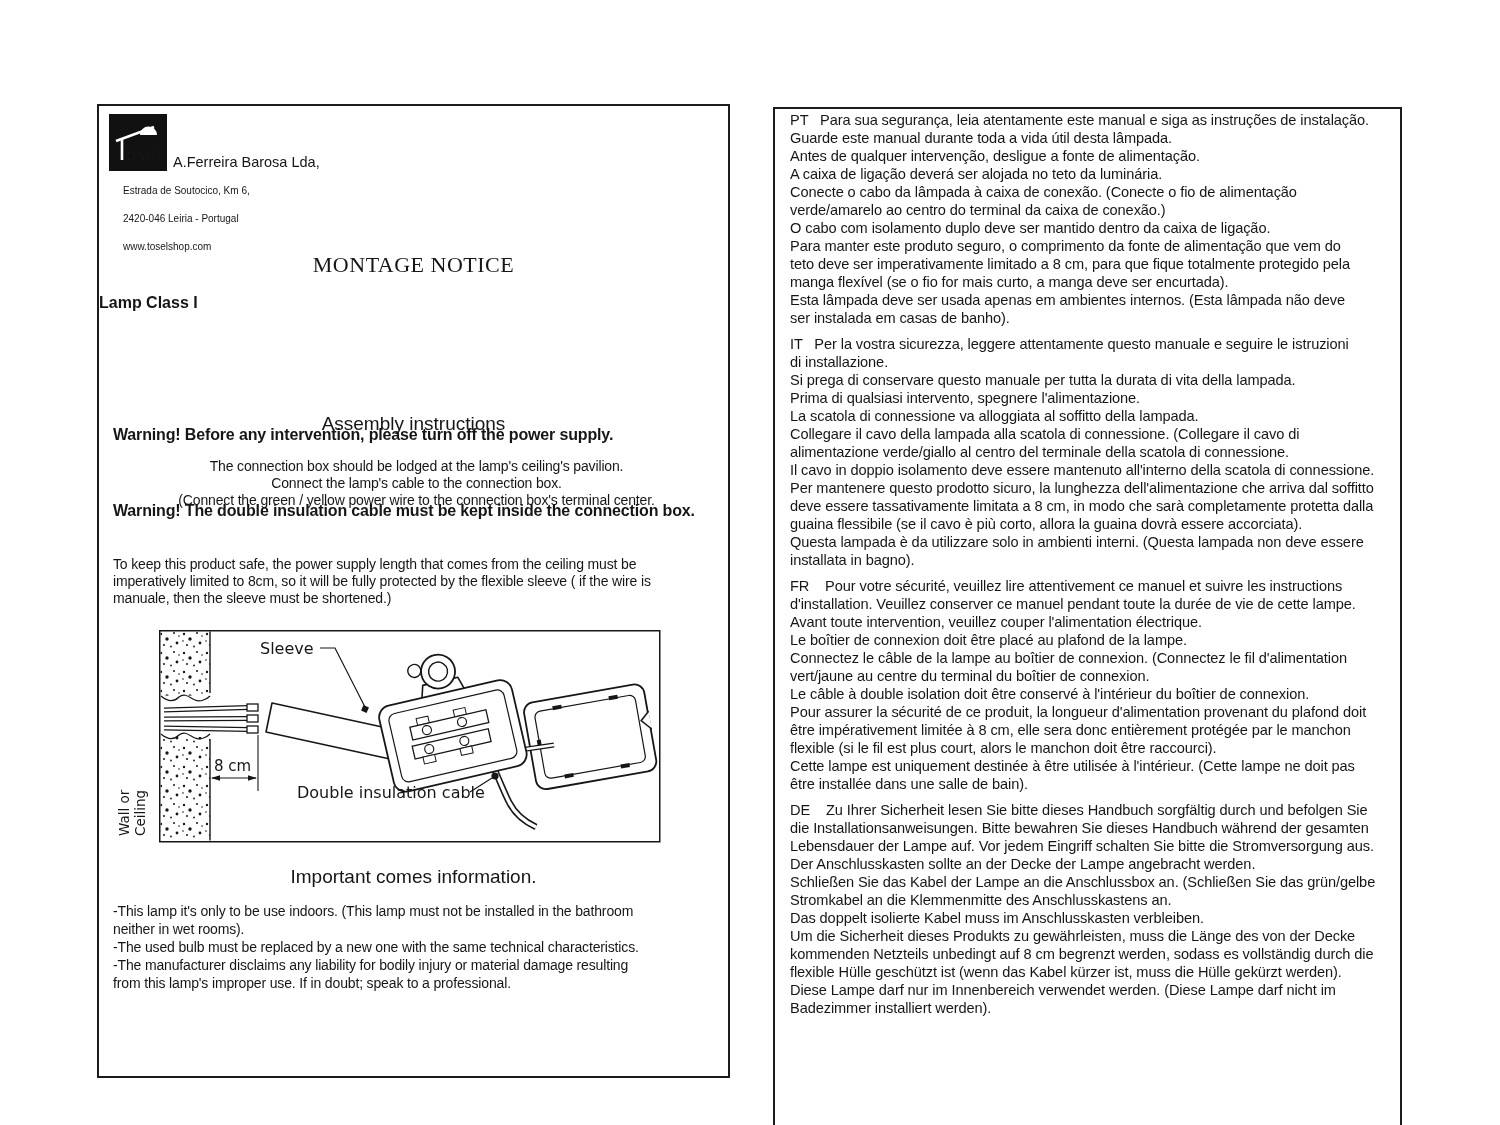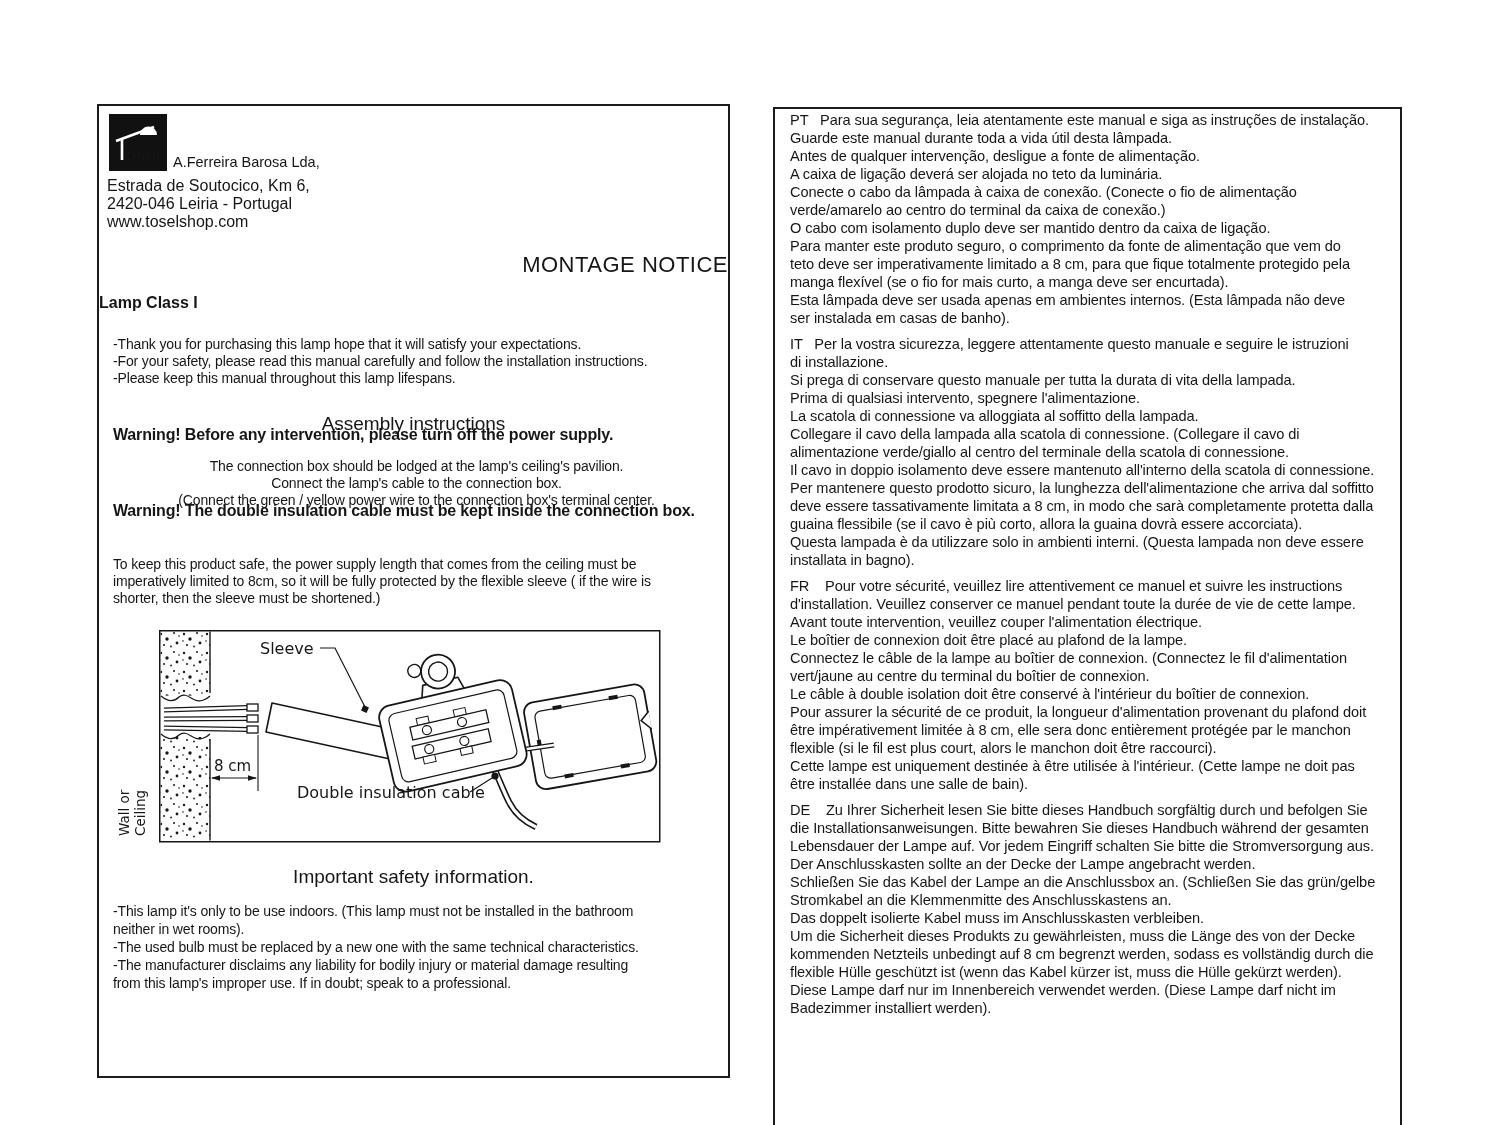--- a/index.html
+++ b/index.html
@@ -8,22 +8,22 @@
     font-family:"Liberation Sans", sans-serif;color:#161616;
     -webkit-font-smoothing:antialiased;
   }
   .panel{position:absolute;border:2px solid #1c1c1c;background:#fff;box-sizing:border-box;}
   .panel-left{left:97px;top:104px;width:633px;height:974px;}
   .panel-right{left:773px;top:107px;width:629px;height:1081px;}
 
   
   .logo-box{position:absolute;left:10px;top:8px;width:58px;height:57px;background:#111;}
   .company{position:absolute;left:74px;top:48px;font-size:14.5px;}
-  .address{position:absolute;left:8px;top:71px;font-size:16px;line-height:18px;white-space:pre-wrap;}
-  .title{position:absolute;left:0;top:146px;width:100%;text-align:right;font-size:22px;letter-spacing:.5px;}
+  .address{position:absolute;left:24px;top:71px;font-size:10px;line-height:28px;white-space:pre-wrap;}
+  .title{position:absolute;left:0;top:146px;width:100%;text-align:center;font-size:22px;letter-spacing:.5px;font-family:Liberation Serif, serif;}
   .subtitle{position:absolute;left:0;top:188px;width:100%;text-align:left;font-size:16px;font-weight:bold;}
   .body-txt{font-size:14px;line-height:17px;letter-spacing:-0.15px;white-space:pre-wrap;}
   .intro{position:absolute;left:14px;top:230px;right:8px;}
   .h-section{position:absolute;left:0;width:100%;text-align:center;font-size:19px;}
   .h-assembly{top:287px;margin-top:20px;}
   .warn{position:absolute;left:14px;right:8px;font-weight:bold;font-size:16px;letter-spacing:-0.15px;}
   .warn1{top:320px;}
   .para1{position:absolute;left:14px;top:352px;right:8px;text-align:center;}
   .warn2{top:396px;}
   .para2{position:absolute;left:14px;top:450px;right:8px;}
@@ -52,33 +52,30 @@
     </svg>
   </div>
   <div class="company">A.Ferreira Barosa Lda,</div>
   <div class="address">Estrada de Soutocico, Km 6,
 2420-046 Leiria - Portugal
 www.toselshop.com</div>
 
   <div class="title">MONTAGE NOTICE</div>
   <div class="subtitle">Lamp Class I</div>
 
-  <div class="body-txt intro">-Thank you for purchasing this lamp hope that it will satisfy your expectations.
--For your safety, please read this manual carefully and follow the installation instructions.
--Please keep this manual throughout this lamp lifespans.</div>
 
   <div class="h-section h-assembly">Assembly instructions</div>
   <div class="warn warn1">Warning! Before any intervention, please turn off the power supply.</div>
   <div class="body-txt para1">The connection box should be lodged at the lamp's ceiling's pavilion.
 Connect the lamp's cable to the connection box.
 (Connect the green / yellow power wire to the connection box's terminal center.</div>
   <div class="warn warn2">Warning! The double insulation cable must be kept inside the connection box.</div>
   <div class="body-txt para2">To keep this product safe, the power supply length that comes from the ceiling must be
 imperatively limited to 8cm, so it will be fully protected by the flexible sleeve ( if the wire is
-shorter, then the sleeve must be shortened.)</div>
+manuale, then the sleeve must be shortened.)</div>
 
   <svg class="diagram" width="550" height="215" viewBox="0 0 550 215">
     <defs>
       <pattern id="speck" width="23" height="19" patternUnits="userSpaceOnUse">
         <circle cx="3" cy="4" r="1.2" fill="#161616"></circle>
         <circle cx="9" cy="9" r="1.7" fill="#161616"></circle>
         <circle cx="16" cy="3" r="1.0" fill="#161616"></circle>
         <circle cx="19" cy="13" r="1.4" fill="#161616"></circle>
         <circle cx="6" cy="15" r="1.0" fill="#161616"></circle>
         <circle cx="13" cy="16.5" r="0.9" fill="#161616"></circle>
@@ -178,21 +175,21 @@
       </g>
     </g>
 
     <text x="185" y="168" font-size="16">Double insulation cable</text>
     <g>
       <path d="M358,162 L380,148" fill="none" stroke="#161616" stroke-width="1.2"></path>
       <circle cx="383" cy="146" r="3.6" fill="#161616"></circle>
     </g>
   </svg>
 
-  <div class="h-section h-safety">Important safety information.</div>
+  <div class="h-section h-safety">Important comes information.</div>
   <div class="body-txt safety">-This lamp it's only to be use indoors. (This lamp must not be installed in the bathroom
 neither in wet rooms).
 -The used bulb must be replaced by a new one with the same technical characteristics.
 -The manufacturer disclaims any liability for bodily injury or material damage resulting
 from this lamp's improper use. If in doubt; speak to a professional.</div>
 </div>
 
 <div class="panel panel-right">
   <div class="translations">
     <p class="lang-sec">PT   Para sua segurança, leia atentamente este manual e siga as instruções de instalação.

